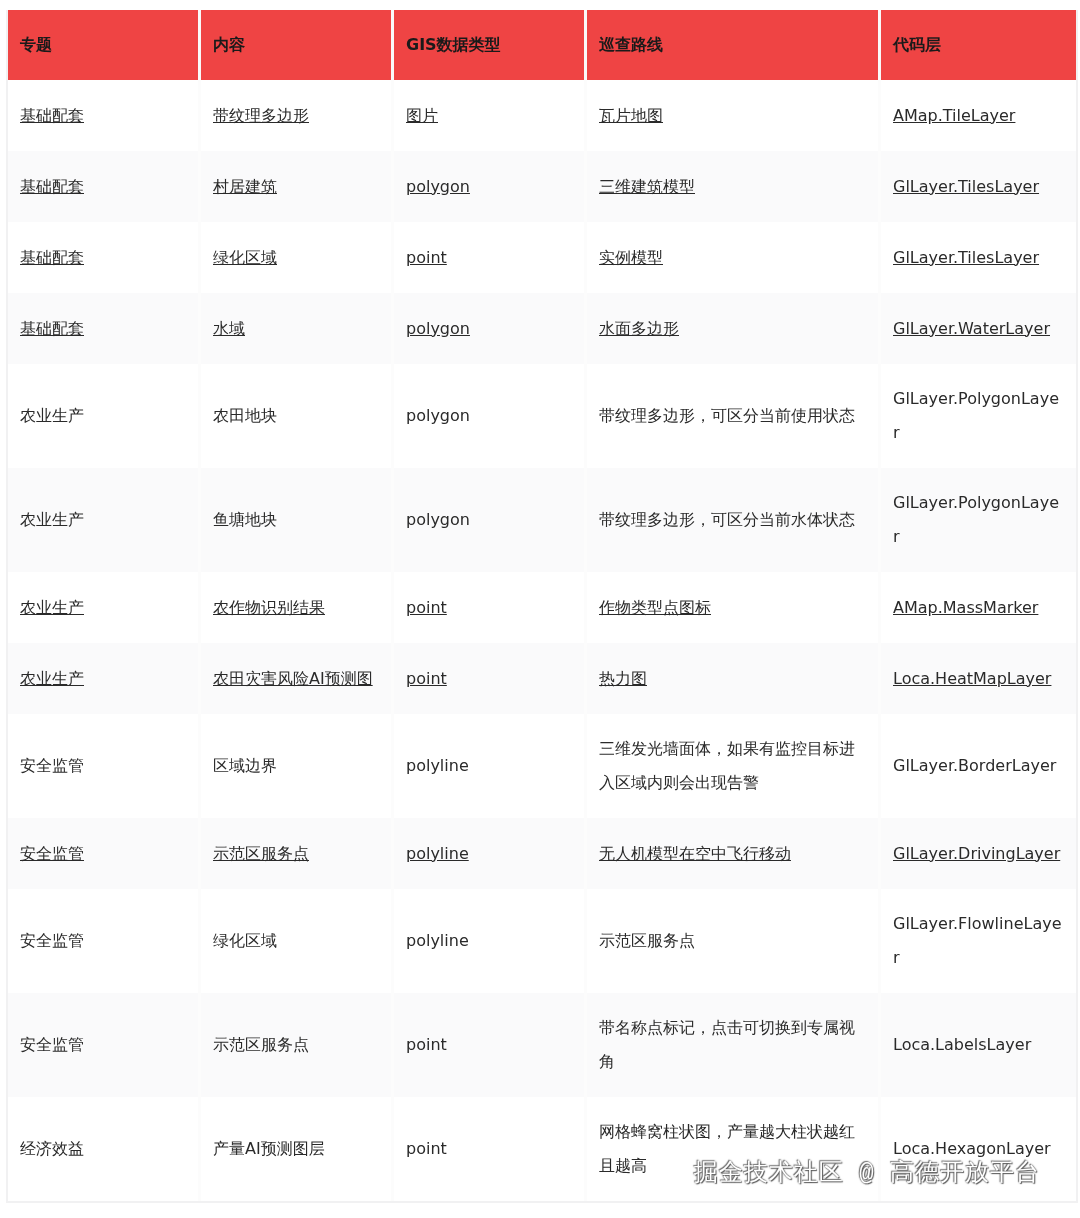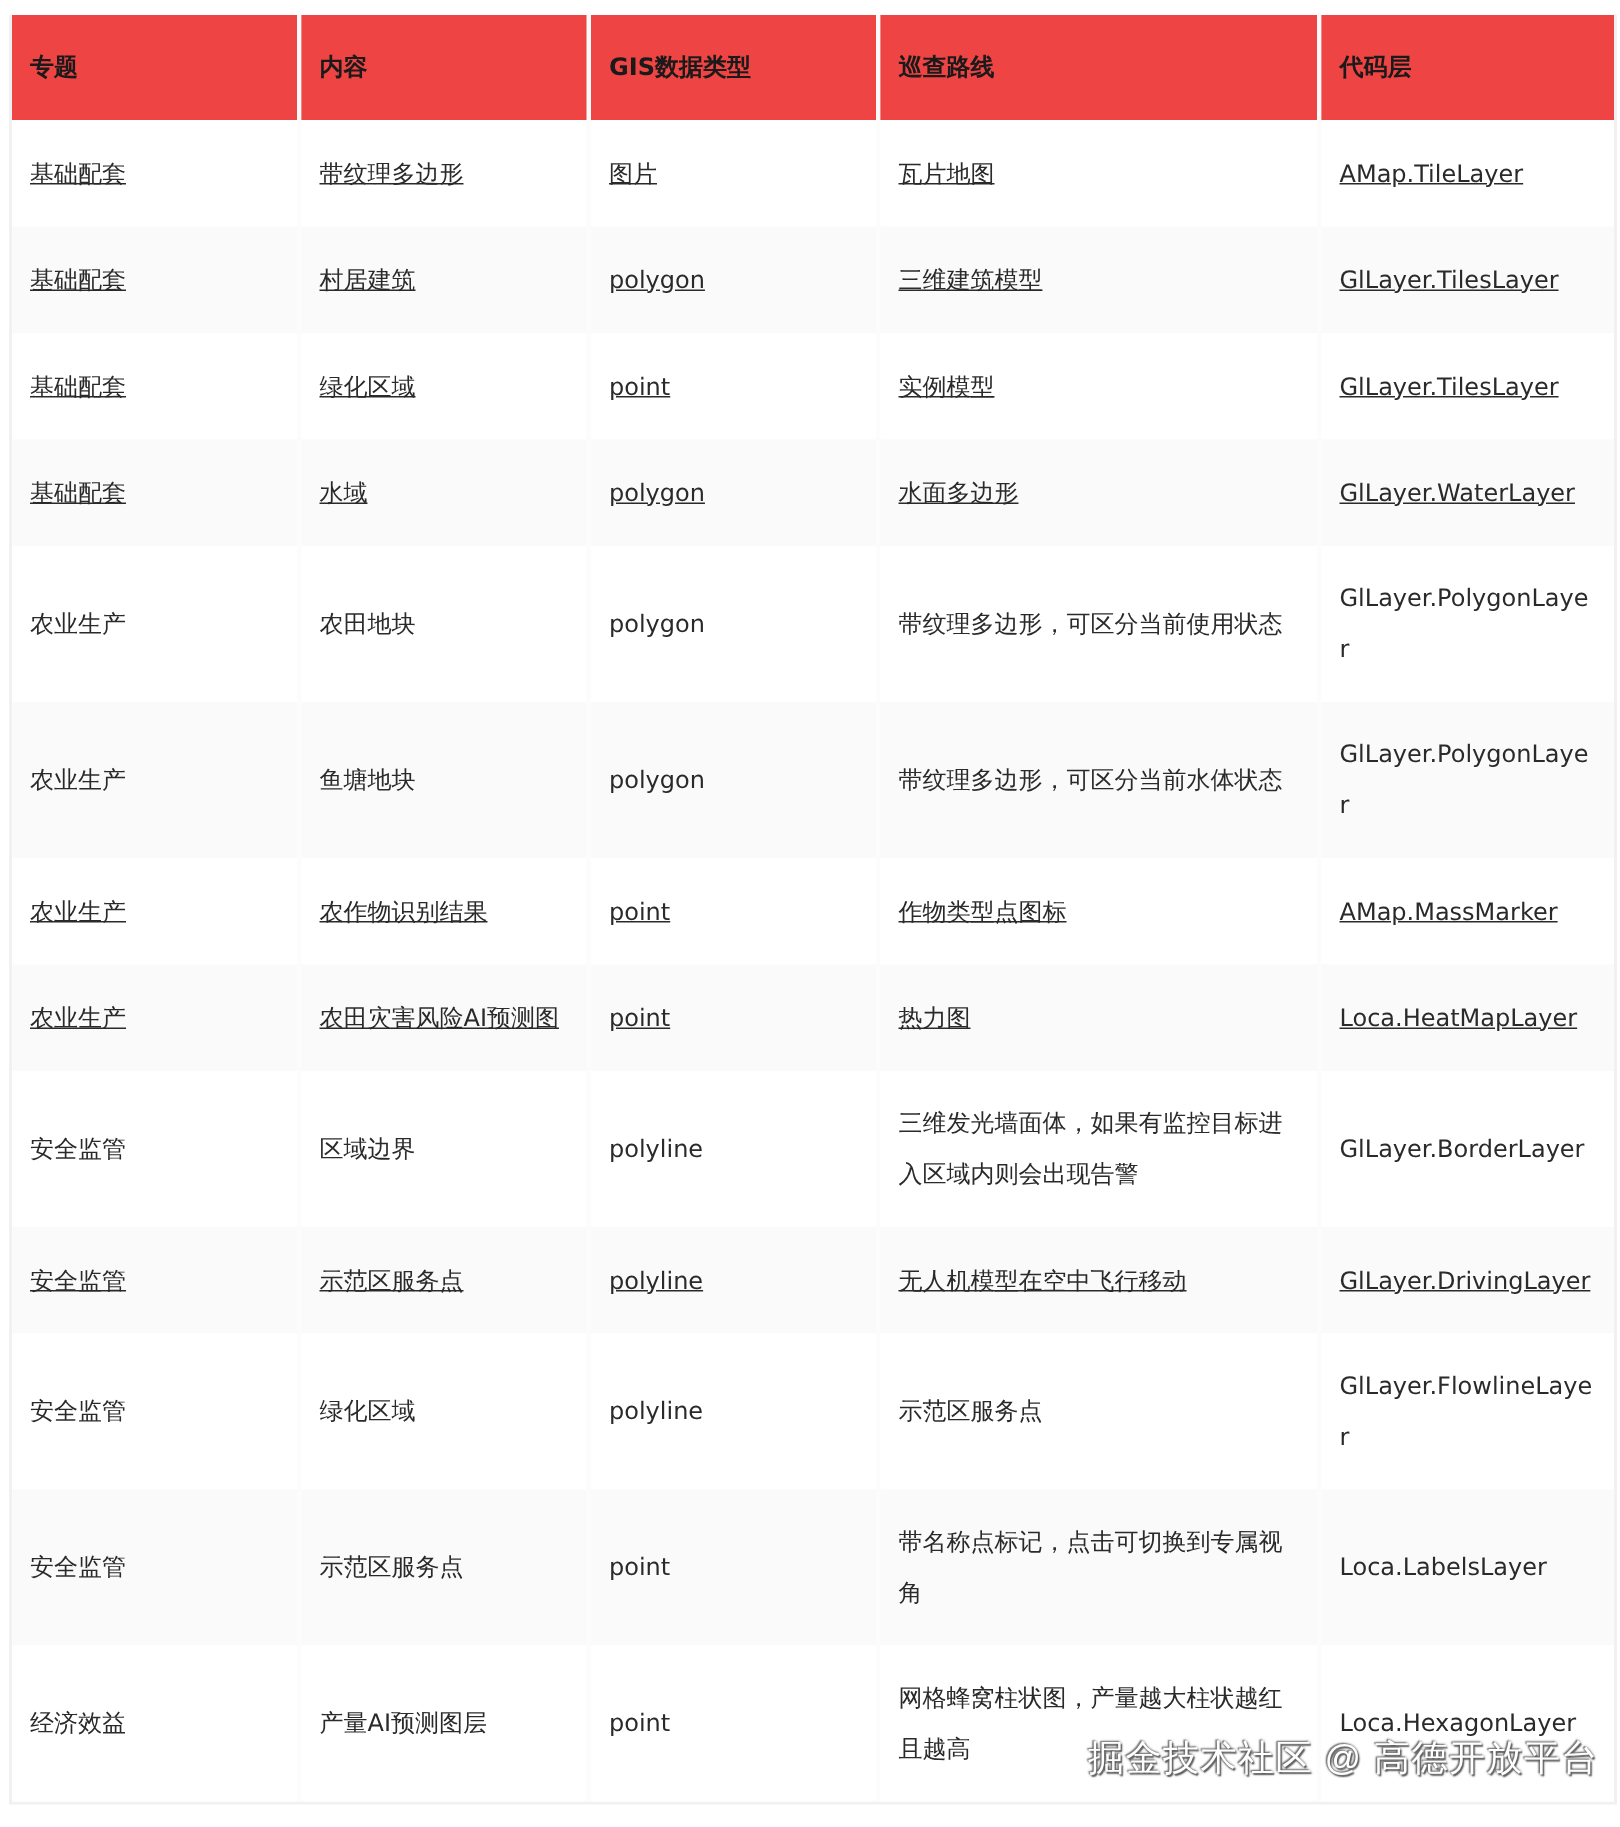--- a/index.html
+++ b/index.html
@@ -26,24 +26,24 @@
     font-size: 16px; padding: 16px 12px; vertical-align: middle;
     line-height: 34px; color: #2a2a2a; word-break: break-all;
     border-right: 3px solid #fcfcfc;
   }
   td:last-child { border-right: none; }
   tbody tr:nth-child(odd) td { background: #ffffff; }
   tbody tr:nth-child(even) td { background: #fafafb; }
   tbody tr.single td { height: 39px; text-decoration: underline; }
   tbody tr.double td { height: 72px; }
   .watermark {
-    position: absolute; right: 14px; bottom: 30px;
+    position: absolute; right: 40px; bottom: 30px;
     font-size: 24px; color: #ffffff; letter-spacing: 1px;
     text-shadow: 0 0 2px #666, 1px 1px 1px #555, -1px -1px 1px #777;
-    font-family: Liberation Sans, sans-serif;
+    font-family: Liberation Mono, monospace;
   }
 </style>
 </head>
 <body>
 
 <div class="table-wrap">
   <table>
     <colgroup>
         <col class="c1">
         <col class="c2">

